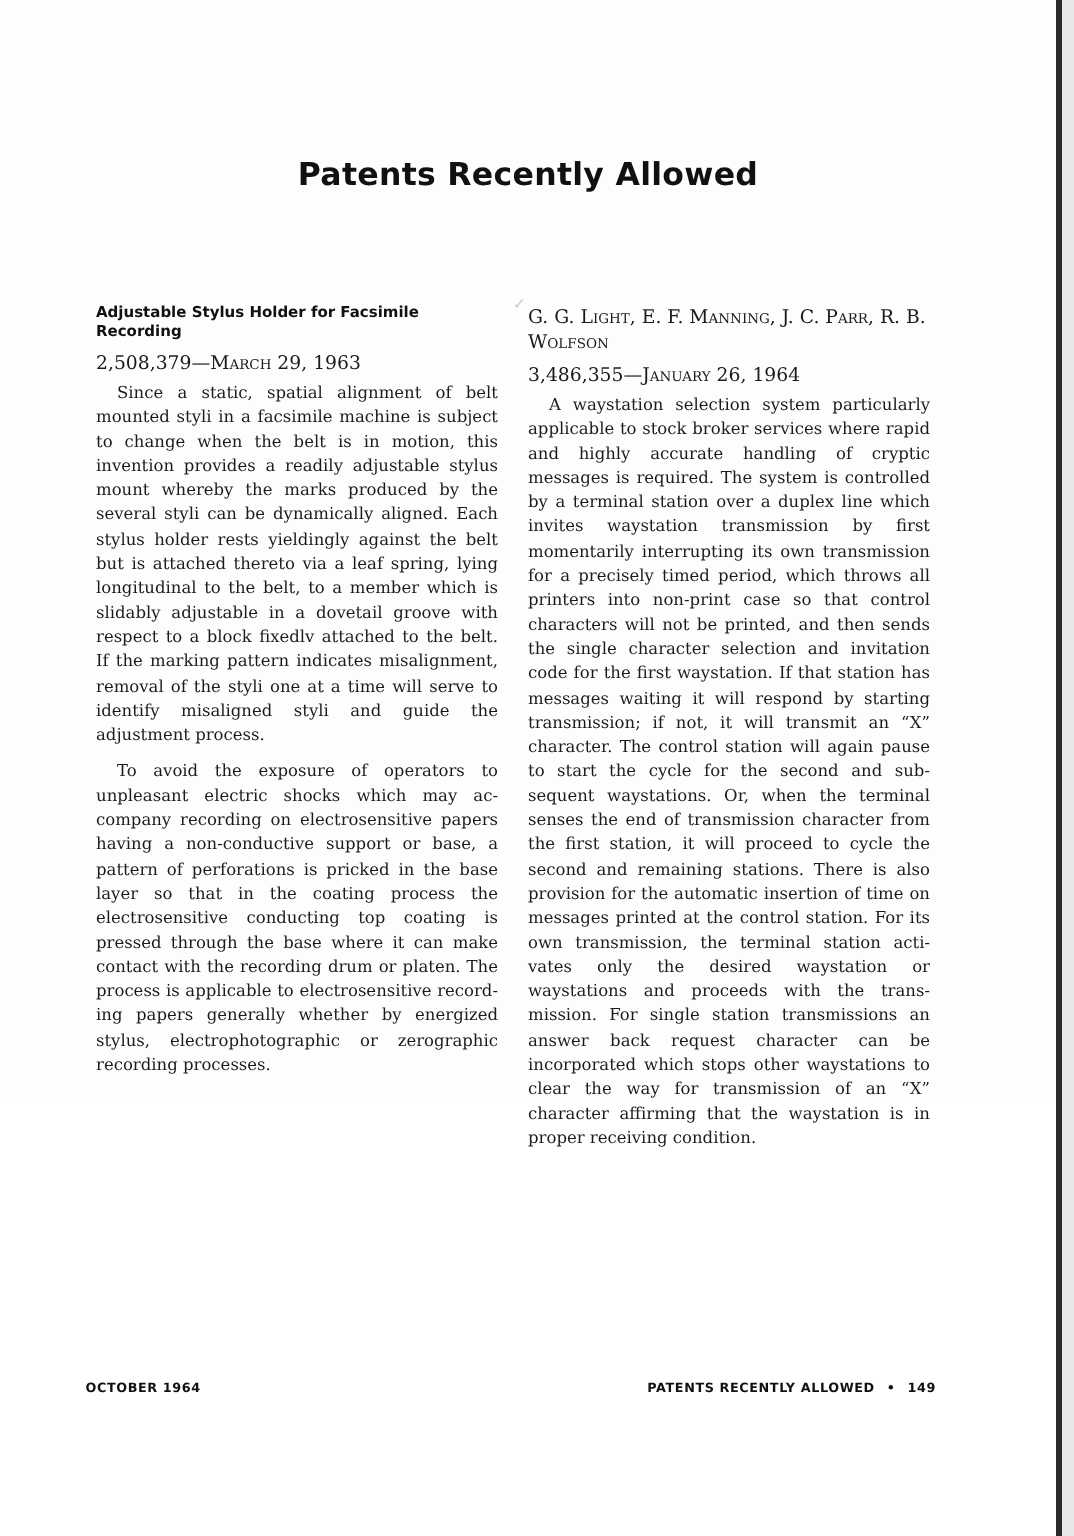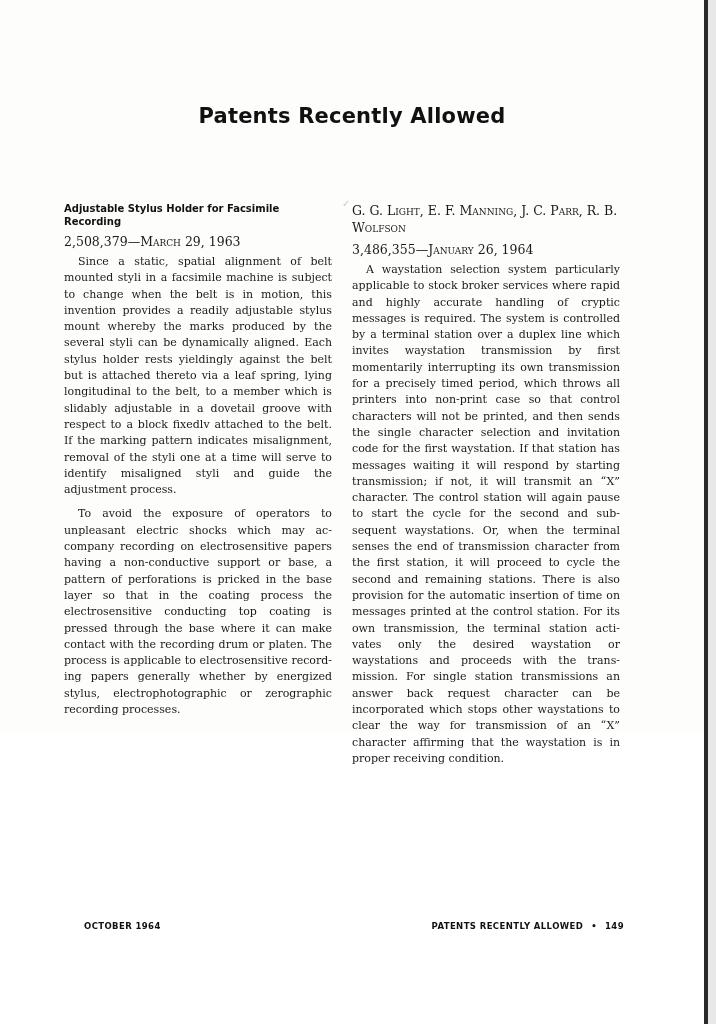--- a/index.html
+++ b/index.html
@@ -25,21 +25,21 @@
   .sc { font-variant:small-caps; }
   .pnum { font-size:12.5px; line-height:17px; margin:0 0 4px 0; }
   .abstract {
     font-size:11px; line-height:16.3px; text-align:justify; text-indent:14px; margin:0 0 8px 0;
     hyphens:manual;
   }
   .footer {
     position:absolute; top:921px; font-family:"DejaVu Sans", sans-serif; font-weight:bold;
     font-size:8.5px; letter-spacing:0.4px; color:#111;
   }
-  .footer.left { left:84px; }
+  .footer.left { left:57px; }
   .footer.right { right:80px; }
   .bullet { margin:0 8px; }
   .check { position:absolute; left:342px; top:198px; font-size:10px; color:#c8c8c8; font-family:"DejaVu Sans", sans-serif; }
 </style>
 </head>
 <body>
 
 <div class="page">
   <div class="title">Patents Recently Allowed</div>
 

